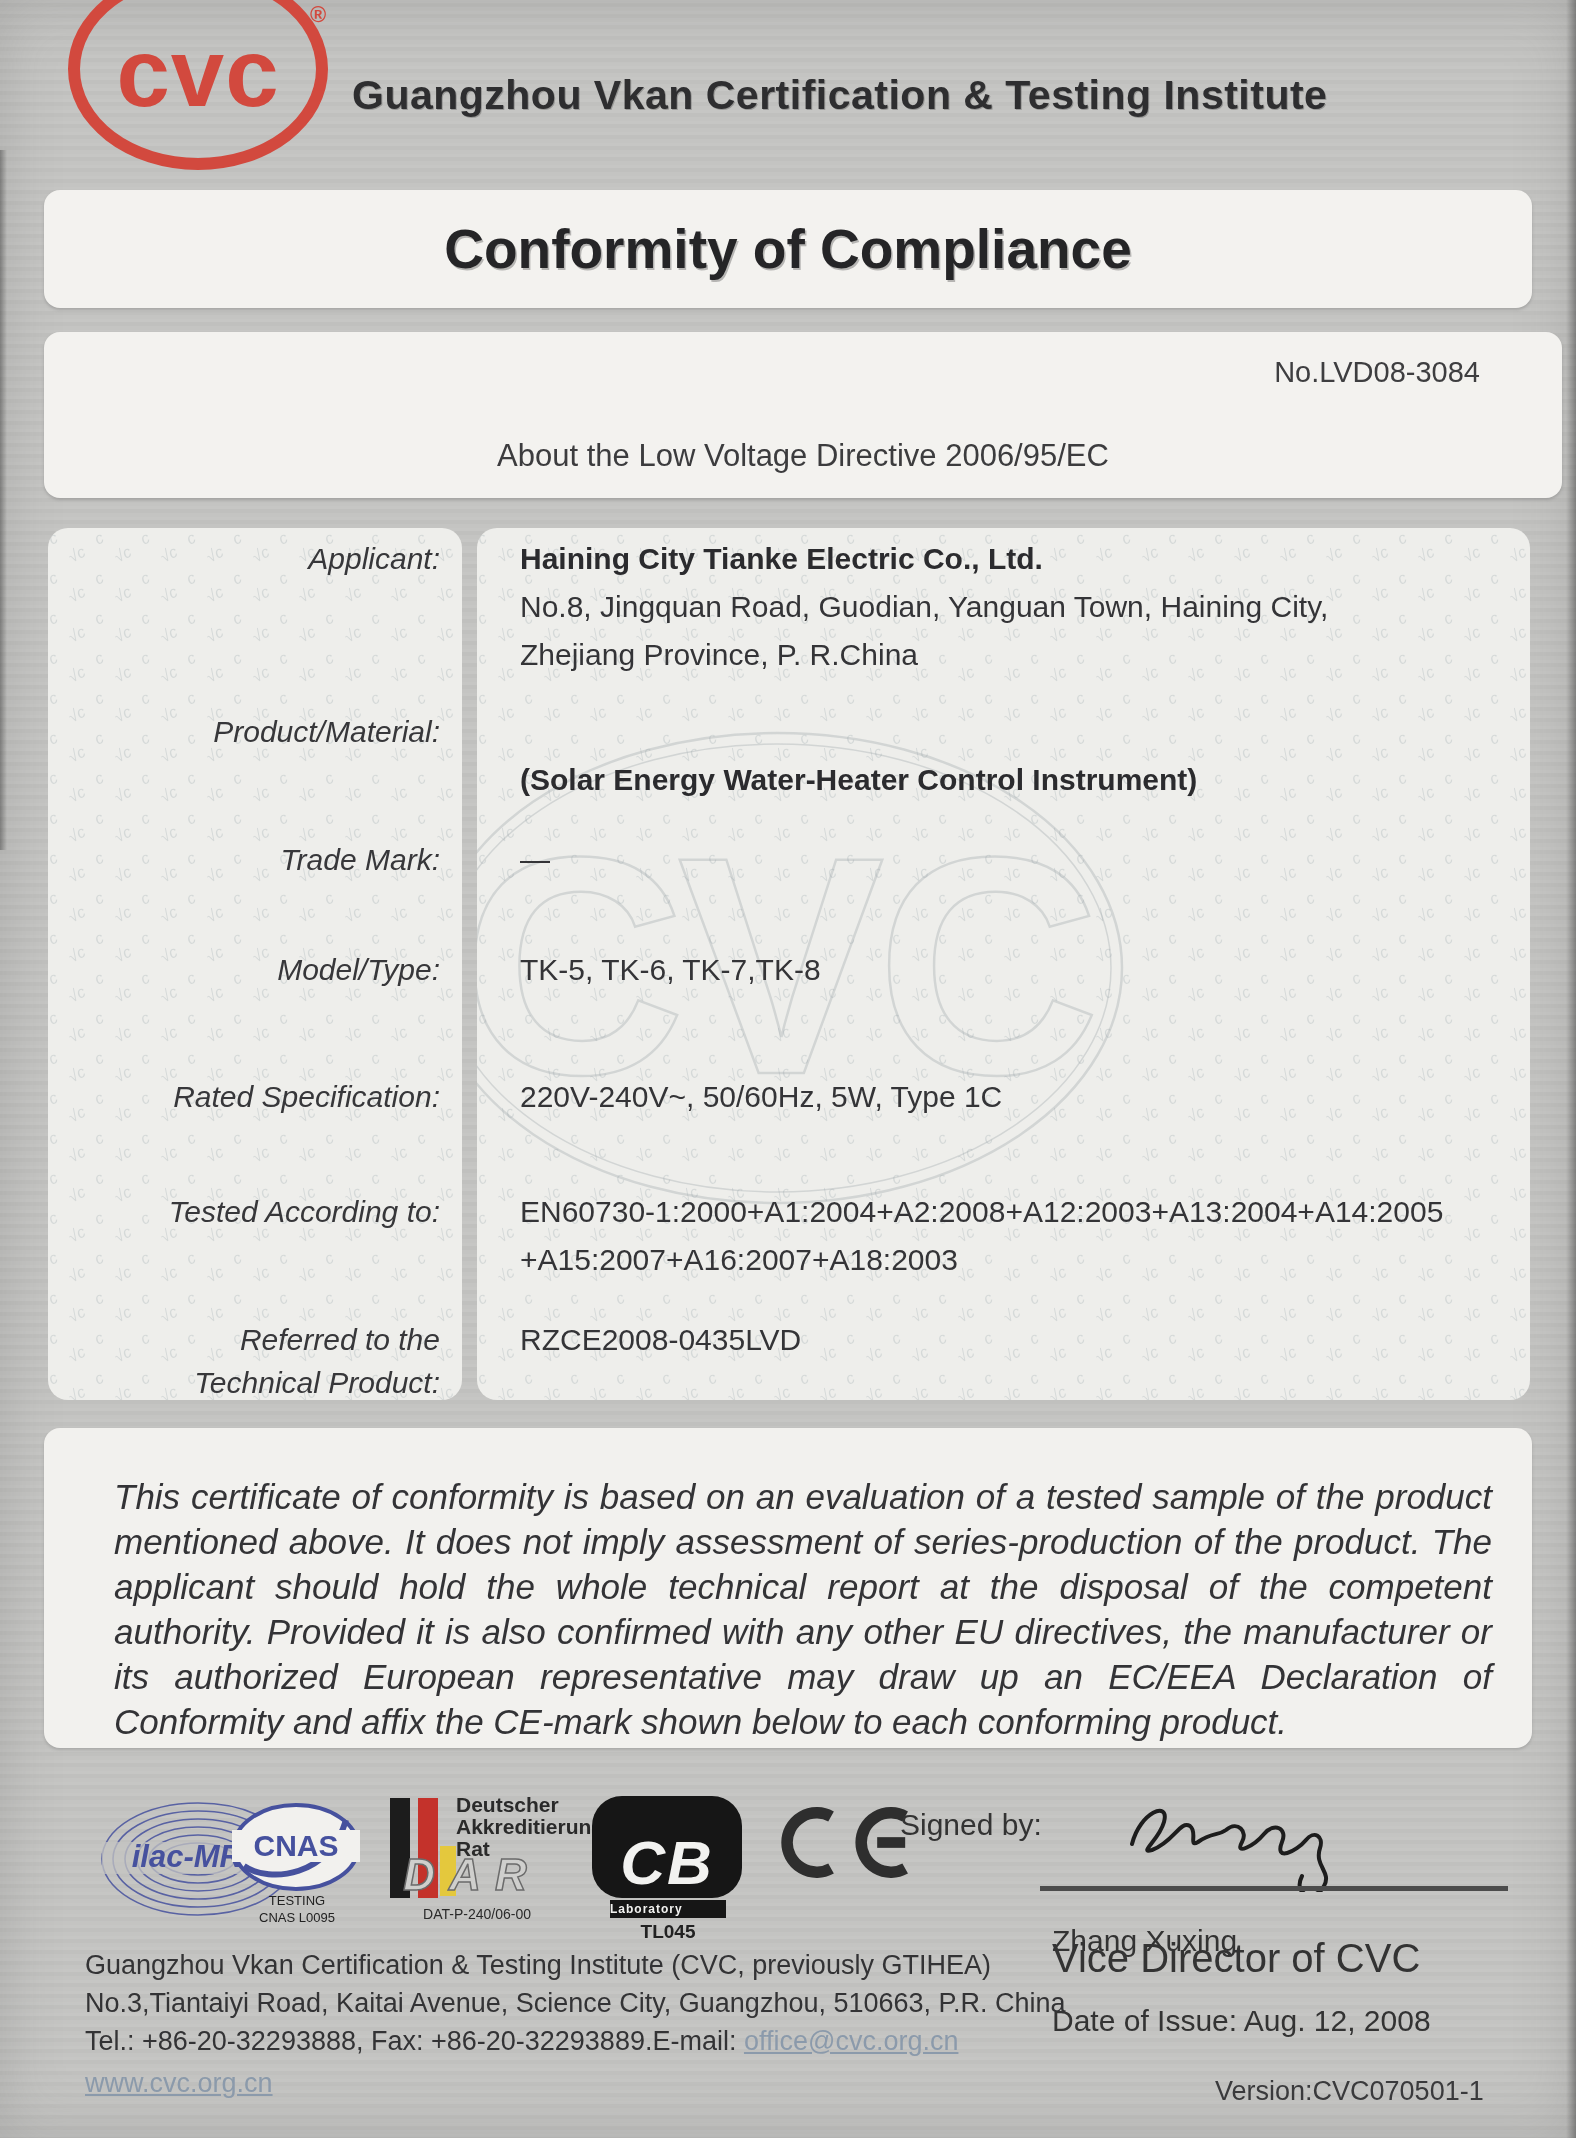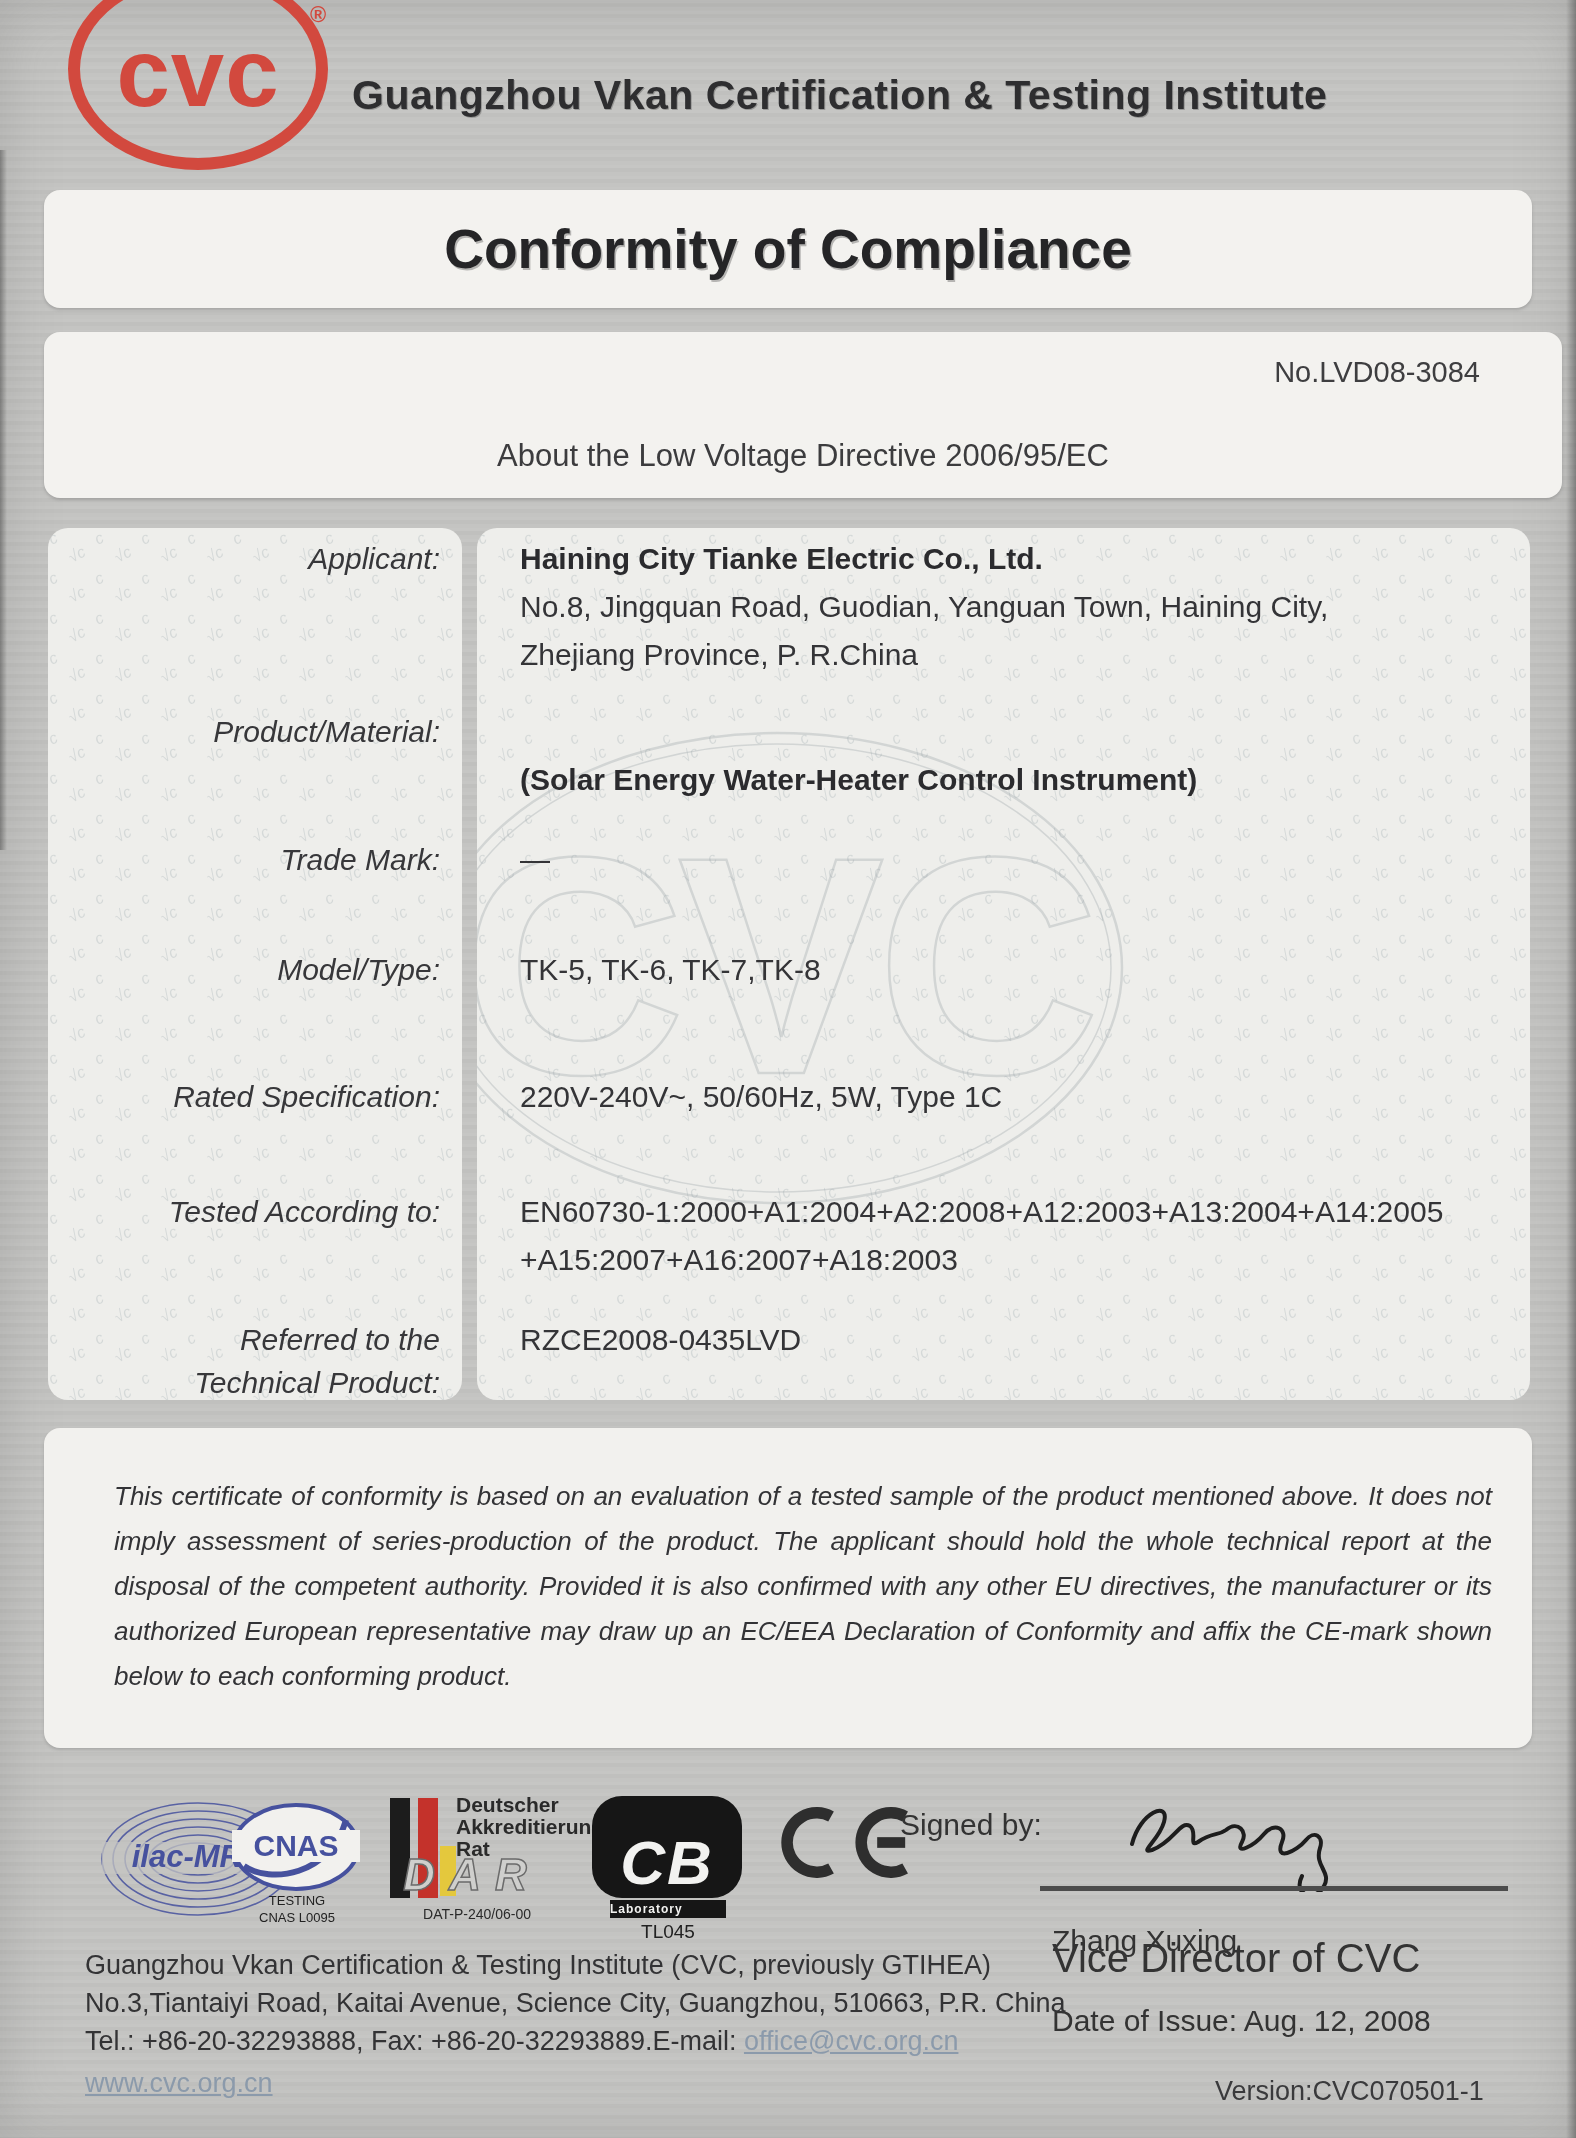--- a/index.html
+++ b/index.html
@@ -31,35 +31,35 @@
   .content-box{position:absolute;left:477px;top:528px;width:1053px;height:872px;background:#eeeeeb;border-radius:20px;}
   .wm-svg{position:absolute;left:0;top:0;width:100%;height:100%;border-radius:20px;}
   .main{position:absolute;left:0;top:528px;width:1576px;height:872px;}
   .flabel{position:absolute;left:60px;width:380px;text-align:right;font-size:30px;font-style:italic;color:#37373a;}
   .fvalue{position:absolute;left:520px;width:990px;font-size:30px;color:#343437;}
   .bold{font-weight:bold;color:#2b2b2e;}
 
   
   .disclaimer{position:absolute;left:44px;top:1428px;width:1488px;height:320px;background:#f2f1ee;border-radius:16px;
       box-shadow:0 2px 3px rgba(110,110,110,.3);}
-  .disclaimer .inner{padding:46px 40px 0 70px;font-size:26px;font-style:italic;color:#333336;line-height:45px;text-align:justify;}
+  .disclaimer .inner{padding:46px 40px 0 70px;font-size:35px;font-style:italic;color:#333336;line-height:45px;text-align:justify;}
 
   
   .cnas-cap{position:absolute;left:232px;top:1892px;width:130px;text-align:center;font-size:13px;color:#222;line-height:17px;}
   .dar-bar{position:absolute;top:1798px;width:20px;height:100px;}
   .dar-txt{position:absolute;left:456px;top:1794px;font-size:21px;font-weight:bold;color:#2a2a2a;line-height:22px;}
   .dar-word{position:absolute;left:352px;top:1850px;width:240px;text-align:center;font-size:44px;font-weight:bold;font-style:italic;
       letter-spacing:14px;color:#cfcfcd;-webkit-text-stroke:1.5px #6b6b6b;}
   .dar-code{position:absolute;left:412px;top:1906px;width:130px;text-align:center;font-size:14px;color:#2a2a2a;}
   .cb-box{position:absolute;left:592px;top:1796px;width:150px;height:102px;background:#161616;border-radius:30px;
       display:flex;align-items:flex-end;justify-content:center;}
   .cb-txt{color:#f2f2f0;font-size:62px;font-weight:bold;font-style:italic;letter-spacing:2px;}
   .cb-lab{position:absolute;left:610px;top:1900px;width:116px;height:18px;background:#161616;color:#f2f2f0;
       font-size:12px;font-weight:bold;text-align:left;line-height:18px;letter-spacing:1px;}
-  .cb-code{position:absolute;left:610px;top:1921px;width:116px;text-align:center;font-size:19px;font-weight:normal;color:#222;}
+  .cb-code{position:absolute;left:610px;top:1921px;width:116px;text-align:center;font-size:19px;font-weight:bold;color:#222;}
   .signed-by{position:absolute;left:900px;top:1808px;font-size:30px;color:#333;}
   .sig-line{position:absolute;left:1040px;top:1886px;width:468px;height:5px;background:#4c4c4c;}
   .sig-name{position:absolute;left:1052px;top:1924px;font-size:30px;color:#333;}
   .sig-title{position:absolute;left:1052px;top:1936px;font-size:40px;color:#333;}
   .sig-date{position:absolute;left:1052px;top:2004px;font-size:30px;color:#333;}
 
   
   .footer-line{position:absolute;left:85px;font-size:27px;color:#333335;}
   .flink{color:#8b9aab;text-decoration:underline;}
   .version{position:absolute;left:1215px;top:2076px;font-size:27px;color:#3a3a3c;}

